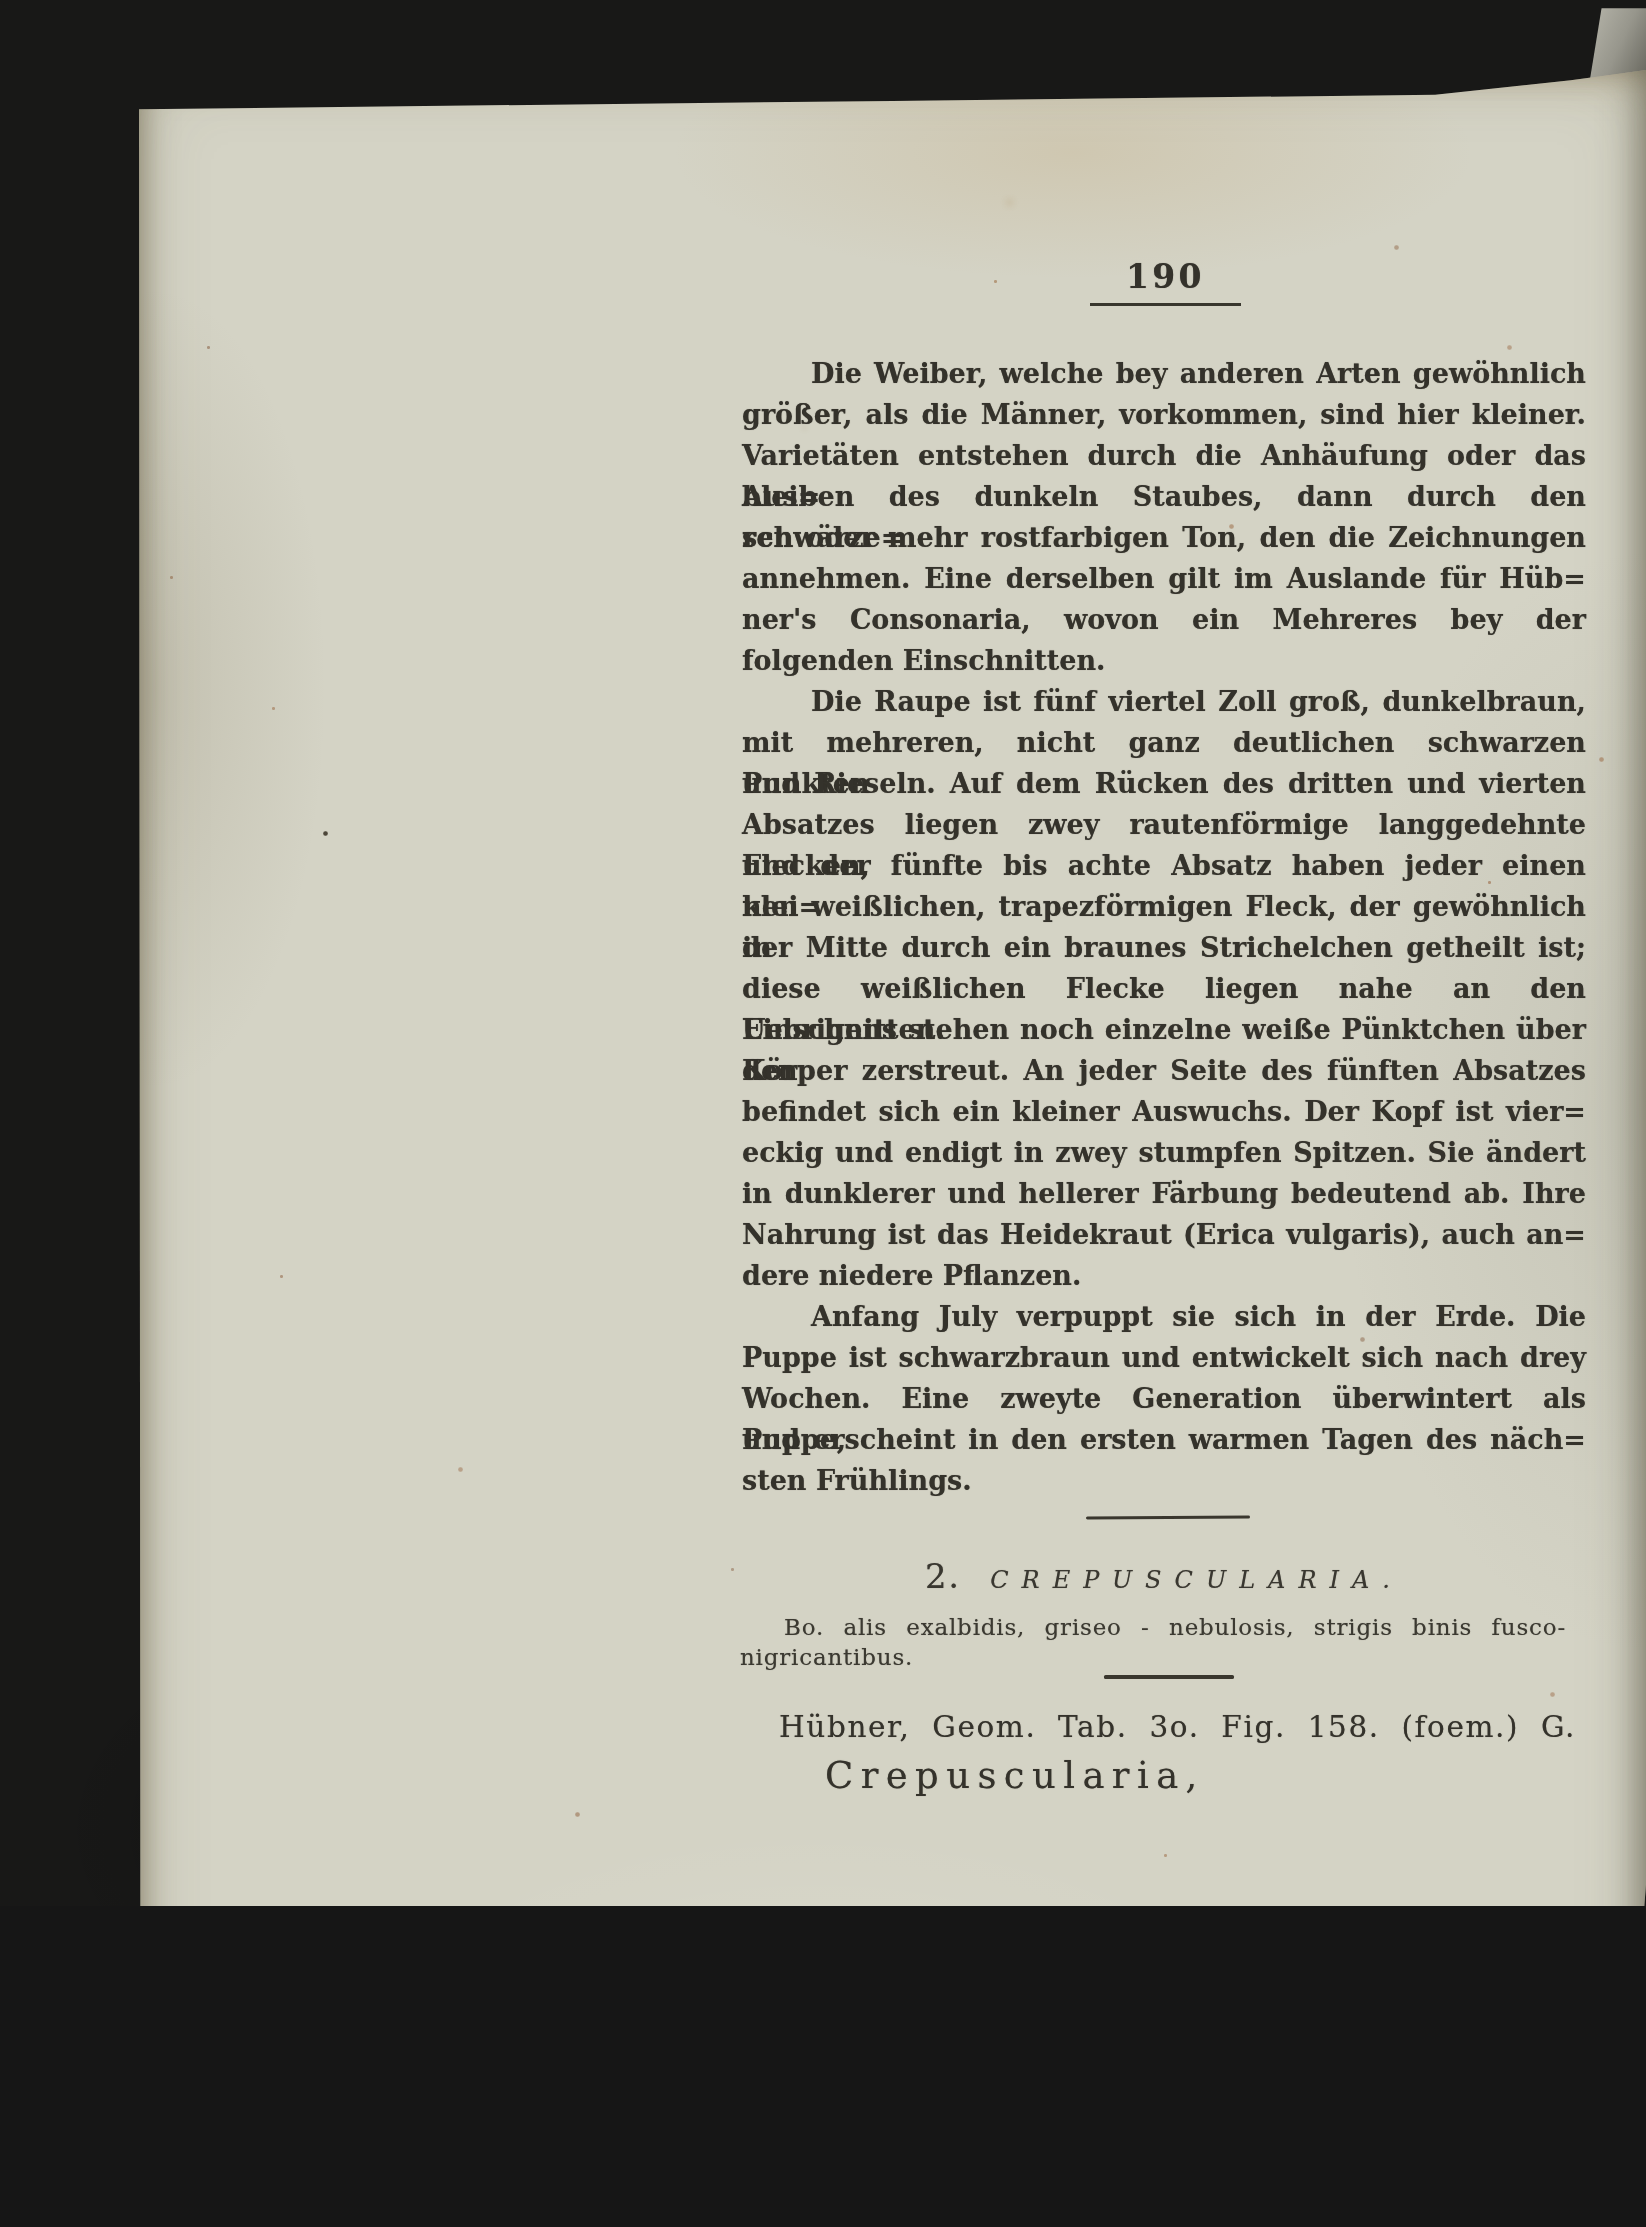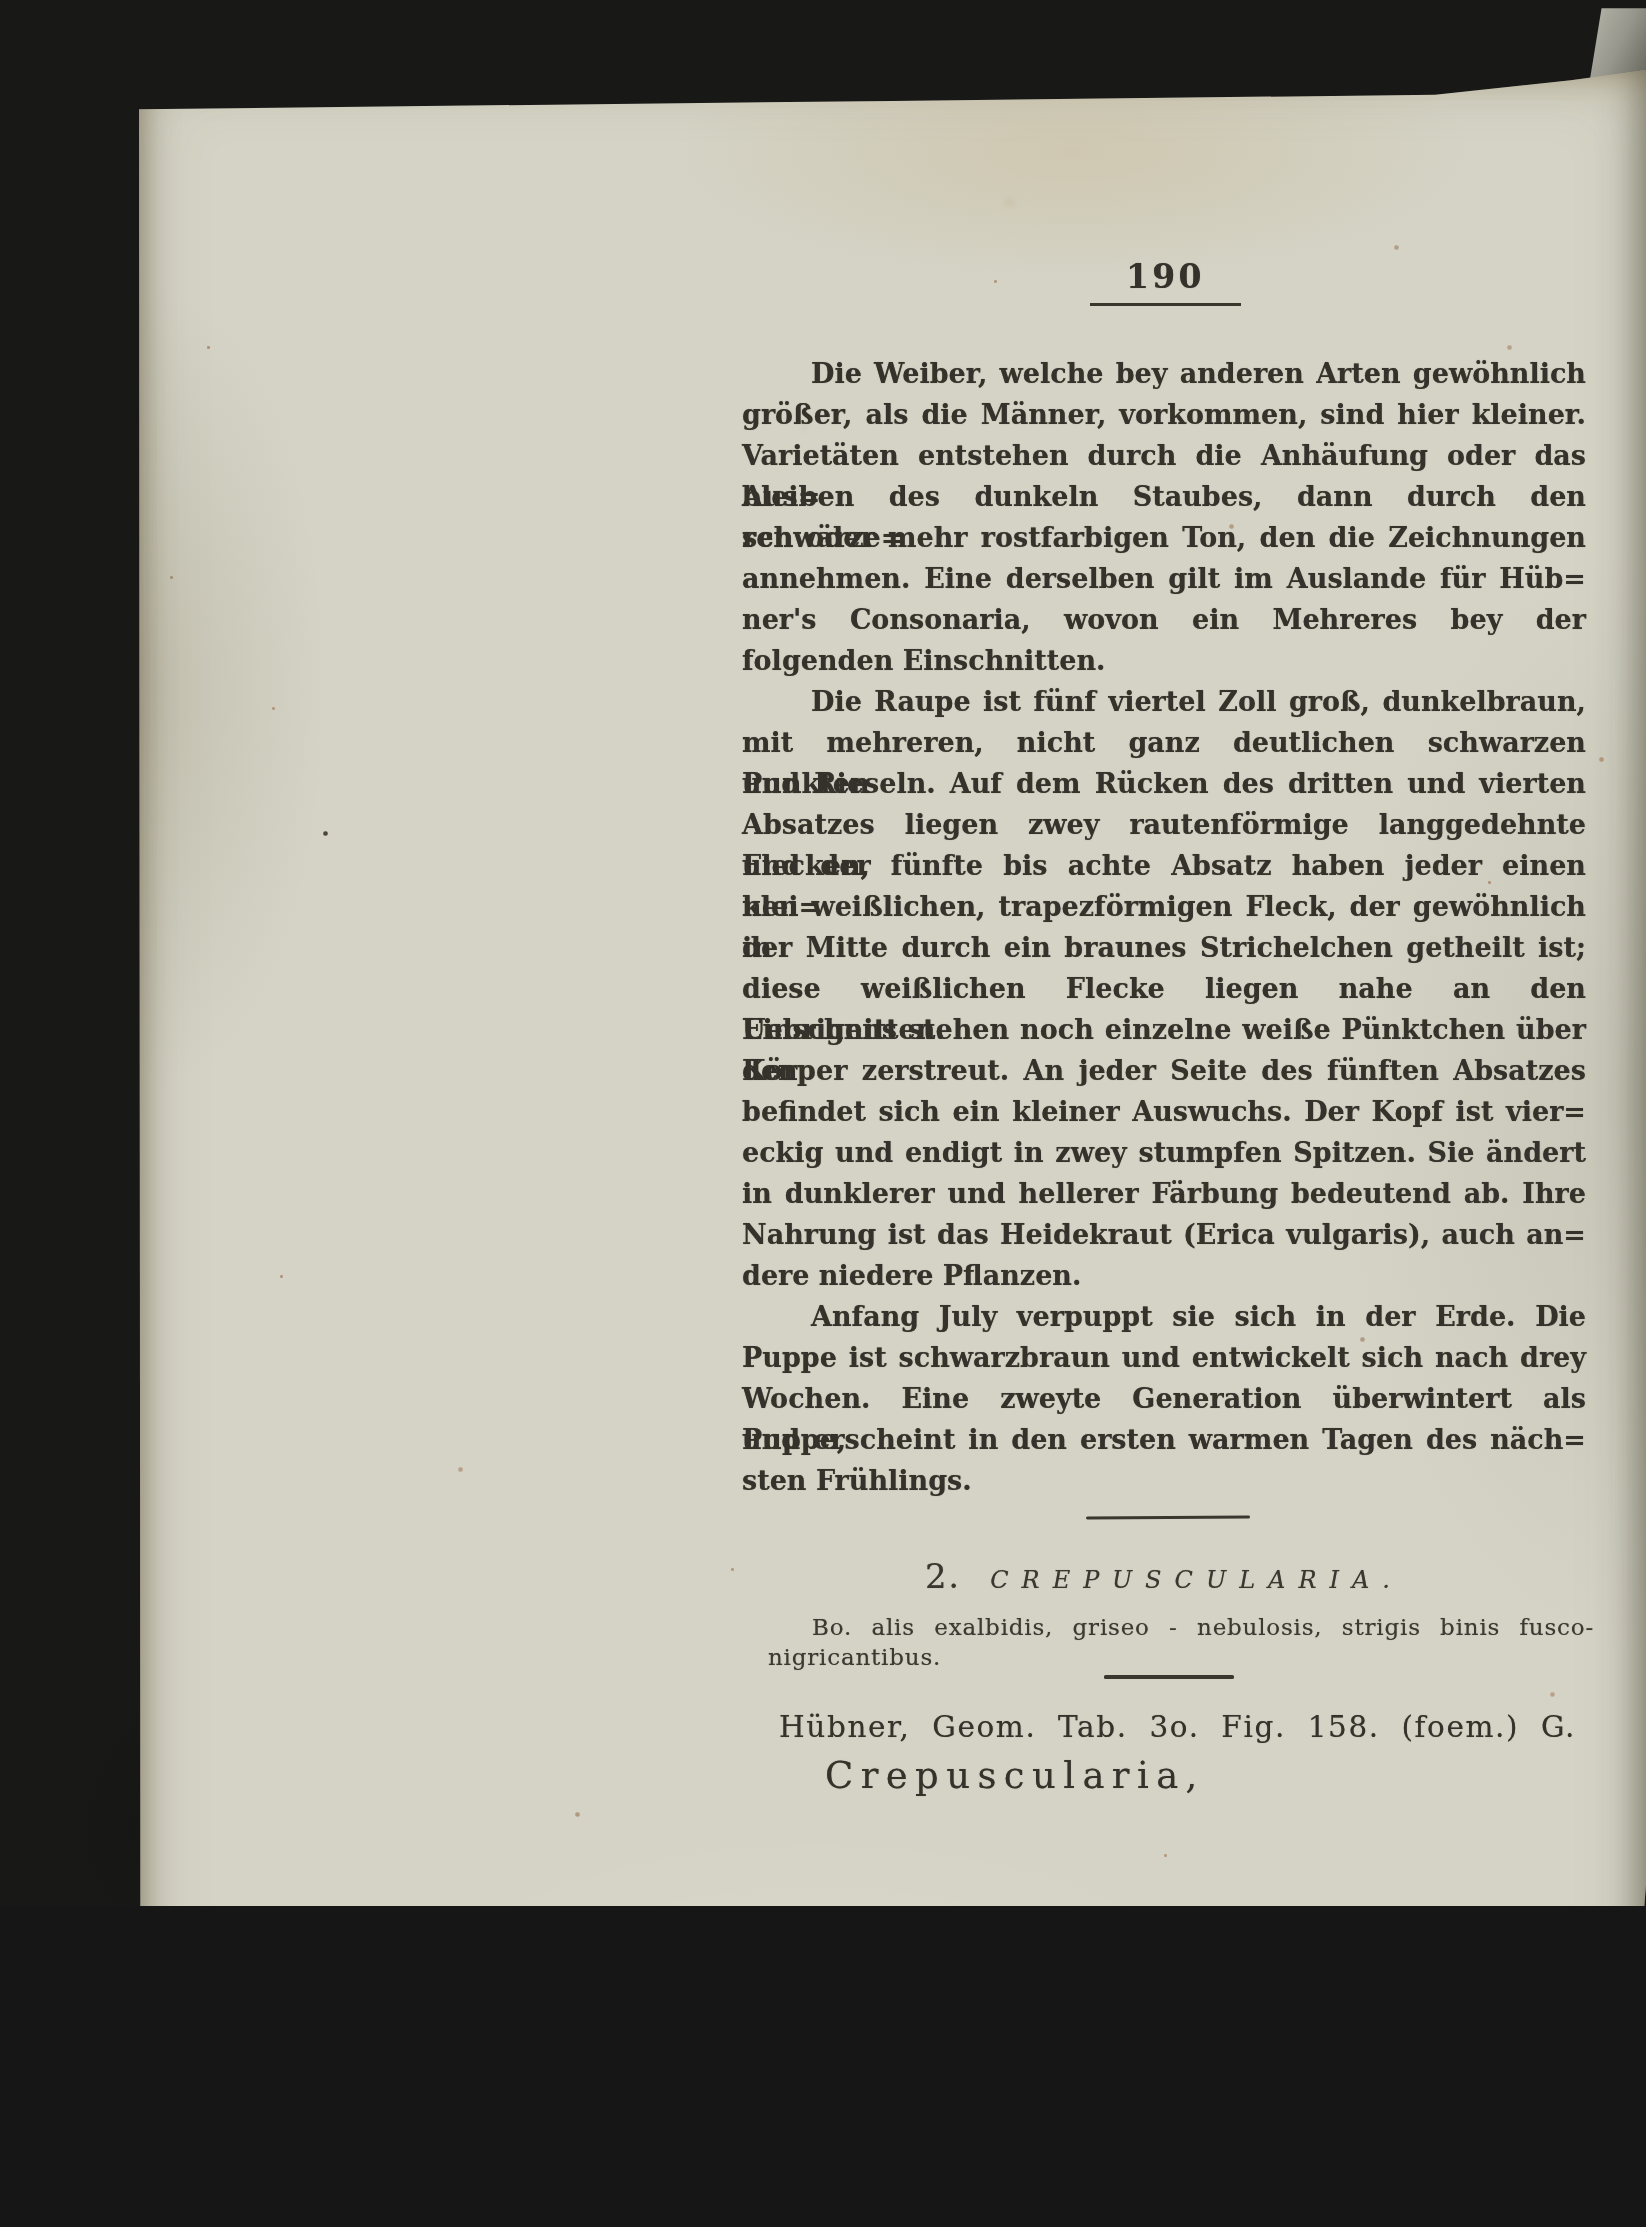--- a/index.html
+++ b/index.html
@@ -56,21 +56,21 @@
   .divider{position:absolute;background:#3a372e;z-index:4;border-radius:1.6px;}
   .d1{left:1086px;top:1516px;width:164px;height:3.3px;transform:rotate(-0.3deg);}
   .d2{left:1104px;top:1675px;width:130px;height:4.1px;}
   
   .heading{position:absolute;left:742px;top:1556px;width:844px;z-index:4;text-align:center;
       color:#393730;text-shadow:0 0 0.8px rgba(50,46,38,0.5);}
   .hnum{font-size:34px;letter-spacing:1.6px;margin-right:29.5px;}
   .htitle{font-size:24px;font-style:italic;letter-spacing:13px;}
   
   .latin{position:absolute;left:740px;top:1612px;width:826px;z-index:4;color:#3b3931;
-      font-size:23px;line-height:30px;letter-spacing:0.8px;text-shadow:0 0 0.8px rgba(55,52,44,0.5);margin-left:28px;}
+      font-size:23px;line-height:30px;letter-spacing:0.8px;text-shadow:0 0 0.8px rgba(55,52,44,0.5);}
   .lline{text-align:justify;text-align-last:justify;}
   .lline.first{text-indent:44px;}
   .lline.last{text-align-last:left;}
   
   .ref1{position:absolute;left:771px;top:1710px;width:797px;z-index:4;color:#34322b;
       font-size:29.5px;letter-spacing:1.6px;text-align:justify;text-align-last:justify;
       text-shadow:0 0 0.8px rgba(50,46,38,0.55);margin-left:8px;}
   .ref2{position:absolute;left:825px;top:1754px;z-index:4;color:#34322b;
       font-size:37px;letter-spacing:7.4px;text-shadow:0 0 0.8px rgba(50,46,38,0.55);}
 </style>

